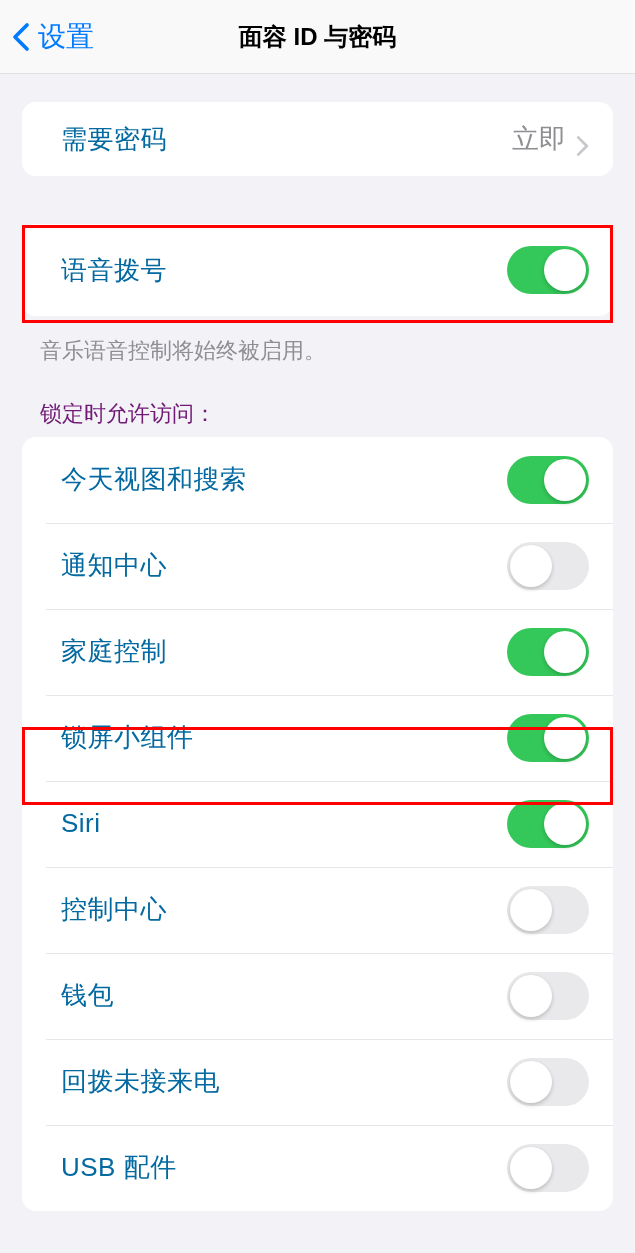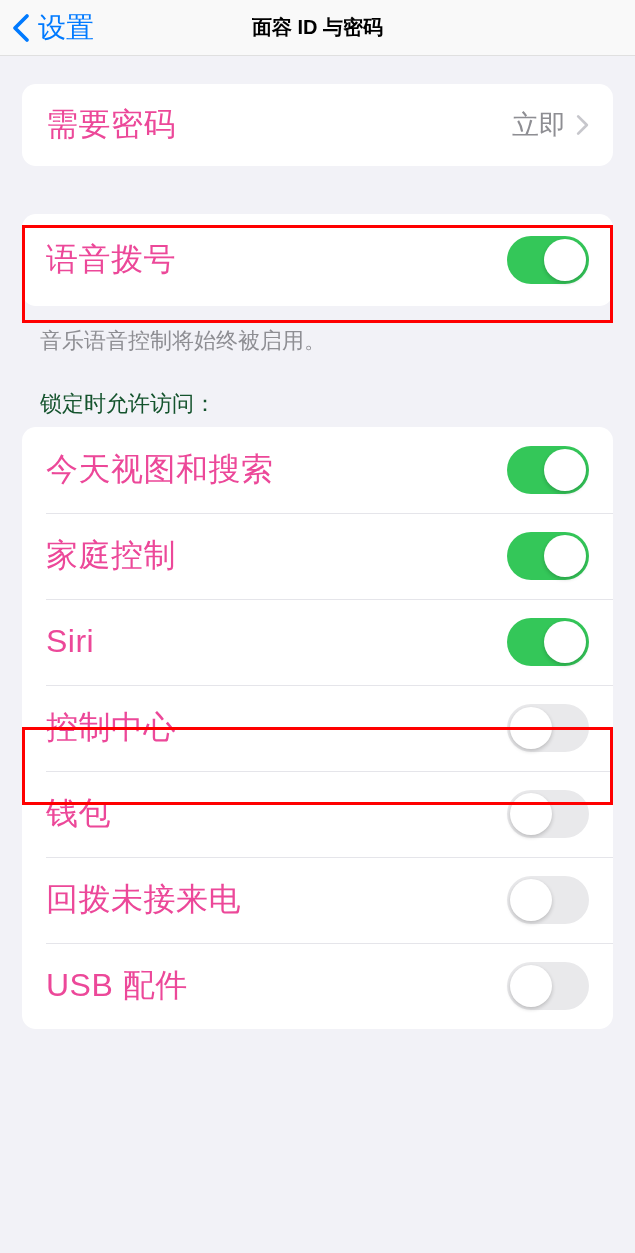--- a/index.html
+++ b/index.html
@@ -4,21 +4,21 @@
   <style>
     * { margin: 0; padding: 0; box-sizing: border-box; }
     body {
       font-family: -apple-system, "Helvetica Neue", "PingFang SC", sans-serif;
       background: #f2f2f7;
       width: 635px;
       height: 1253px;
       overflow: hidden;
     }
     .navbar {
-      height: 56px;
+      height: 74px;
       background: #f9f9f9;
       border-bottom: 1px solid #e0e0e0;
       display: flex;
       align-items: center;
       position: relative;
       padding: 0 12px;
     }
     .back-button {
       display: flex;
       align-items: center;
@@ -28,21 +28,21 @@
     }
     .back-chevron {
       width: 18px;
       height: 30px;
       margin-right: 8px;
     }
     .navbar-title {
       position: absolute;
       left: 50%;
       transform: translateX(-50%);
-      font-size: 20px;
+      font-size: 24px;
       font-weight: 600;
       color: #000;
     }
     .content {
       padding: 0;
     }
     .group {
       margin: 28px 22px 0 22px;
       background: #fff;
       border-radius: 14px;
@@ -59,27 +59,28 @@
     .row + .row::before {
       content: "";
       position: absolute;
       top: 0;
       left: 24px;
       right: 0;
       height: 1px;
       background: #e5e5ea;
     }
     .row-label {
-      font-size: 32px;
-      color: #ec4899;
+      font-size: 26px;
+      color: #0369a1;
       letter-spacing: 0.5px;
+      margin-left: 15px;
     }
     .row-right {
       display: flex;
-      align-items: center;
+      align-items: flex-end;
       gap: 10px;
     }
     .row-value {
       font-size: 27px;
       color: #8e8e93;
     }
     .chevron-right {
       width: 13px;
       height: 22px;
       color: #c7c7cc;
@@ -105,21 +106,21 @@
     .toggle.on .toggle-knob { right: 3px; }
     .toggle.off .toggle-knob { left: 3px; }
     .footer-text {
       font-size: 22px;
       color: #8e8e93;
       padding: 20px 40px 0 40px;
       line-height: 1.4;
     }
     .header-text {
       font-size: 22px;
-      color: #14532d;
+      color: #701a75;
       padding: 32px 40px 8px 40px;
     }
     .highlight-box {
       position: absolute;
       border: 3px solid #ff0000;
       pointer-events: none;
       box-sizing: border-box;
     }
     .highlight-1 {
       top: 225px;
@@ -174,21 +175,33 @@
   <div class="header-text">锁定时允许访问：</div>
 
   <div class="group" id="lock-access-group" style="margin-top:0;">
   <div class="row">
         <span class="row-label">今天视图和搜索</span>
         <div class="toggle on">
           <div class="toggle-knob"></div>
         </div>
       </div>
       <div class="row">
+        <span class="row-label">通知中心</span>
+        <div class="toggle off">
+          <div class="toggle-knob"></div>
+        </div>
+      </div>
+      <div class="row">
         <span class="row-label">家庭控制</span>
+        <div class="toggle on">
+          <div class="toggle-knob"></div>
+        </div>
+      </div>
+      <div class="row">
+        <span class="row-label">锁屏小组件</span>
         <div class="toggle on">
           <div class="toggle-knob"></div>
         </div>
       </div>
       <div class="row">
         <span class="row-label">Siri</span>
         <div class="toggle on">
           <div class="toggle-knob"></div>
         </div>
       </div>

